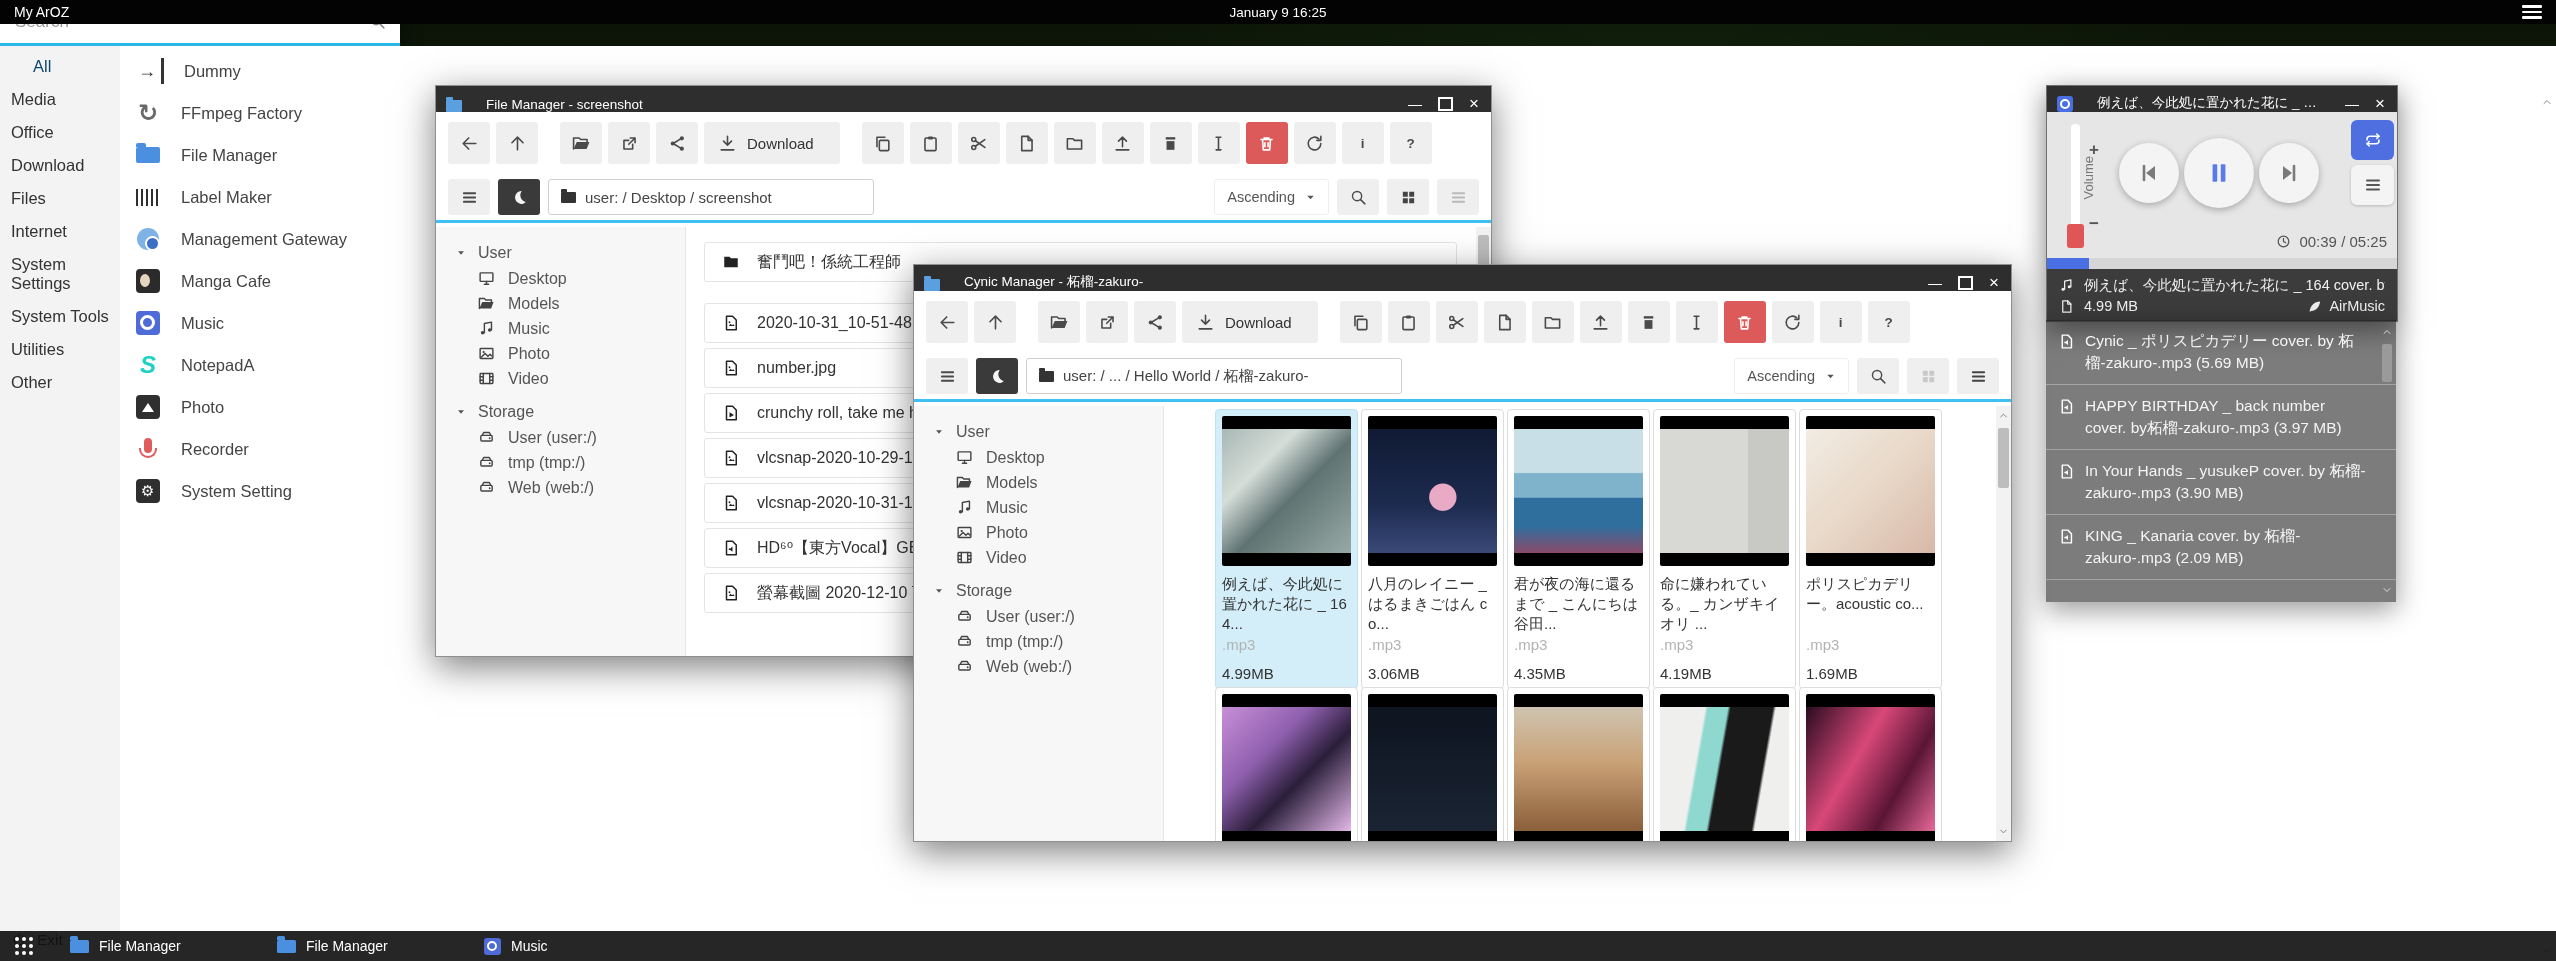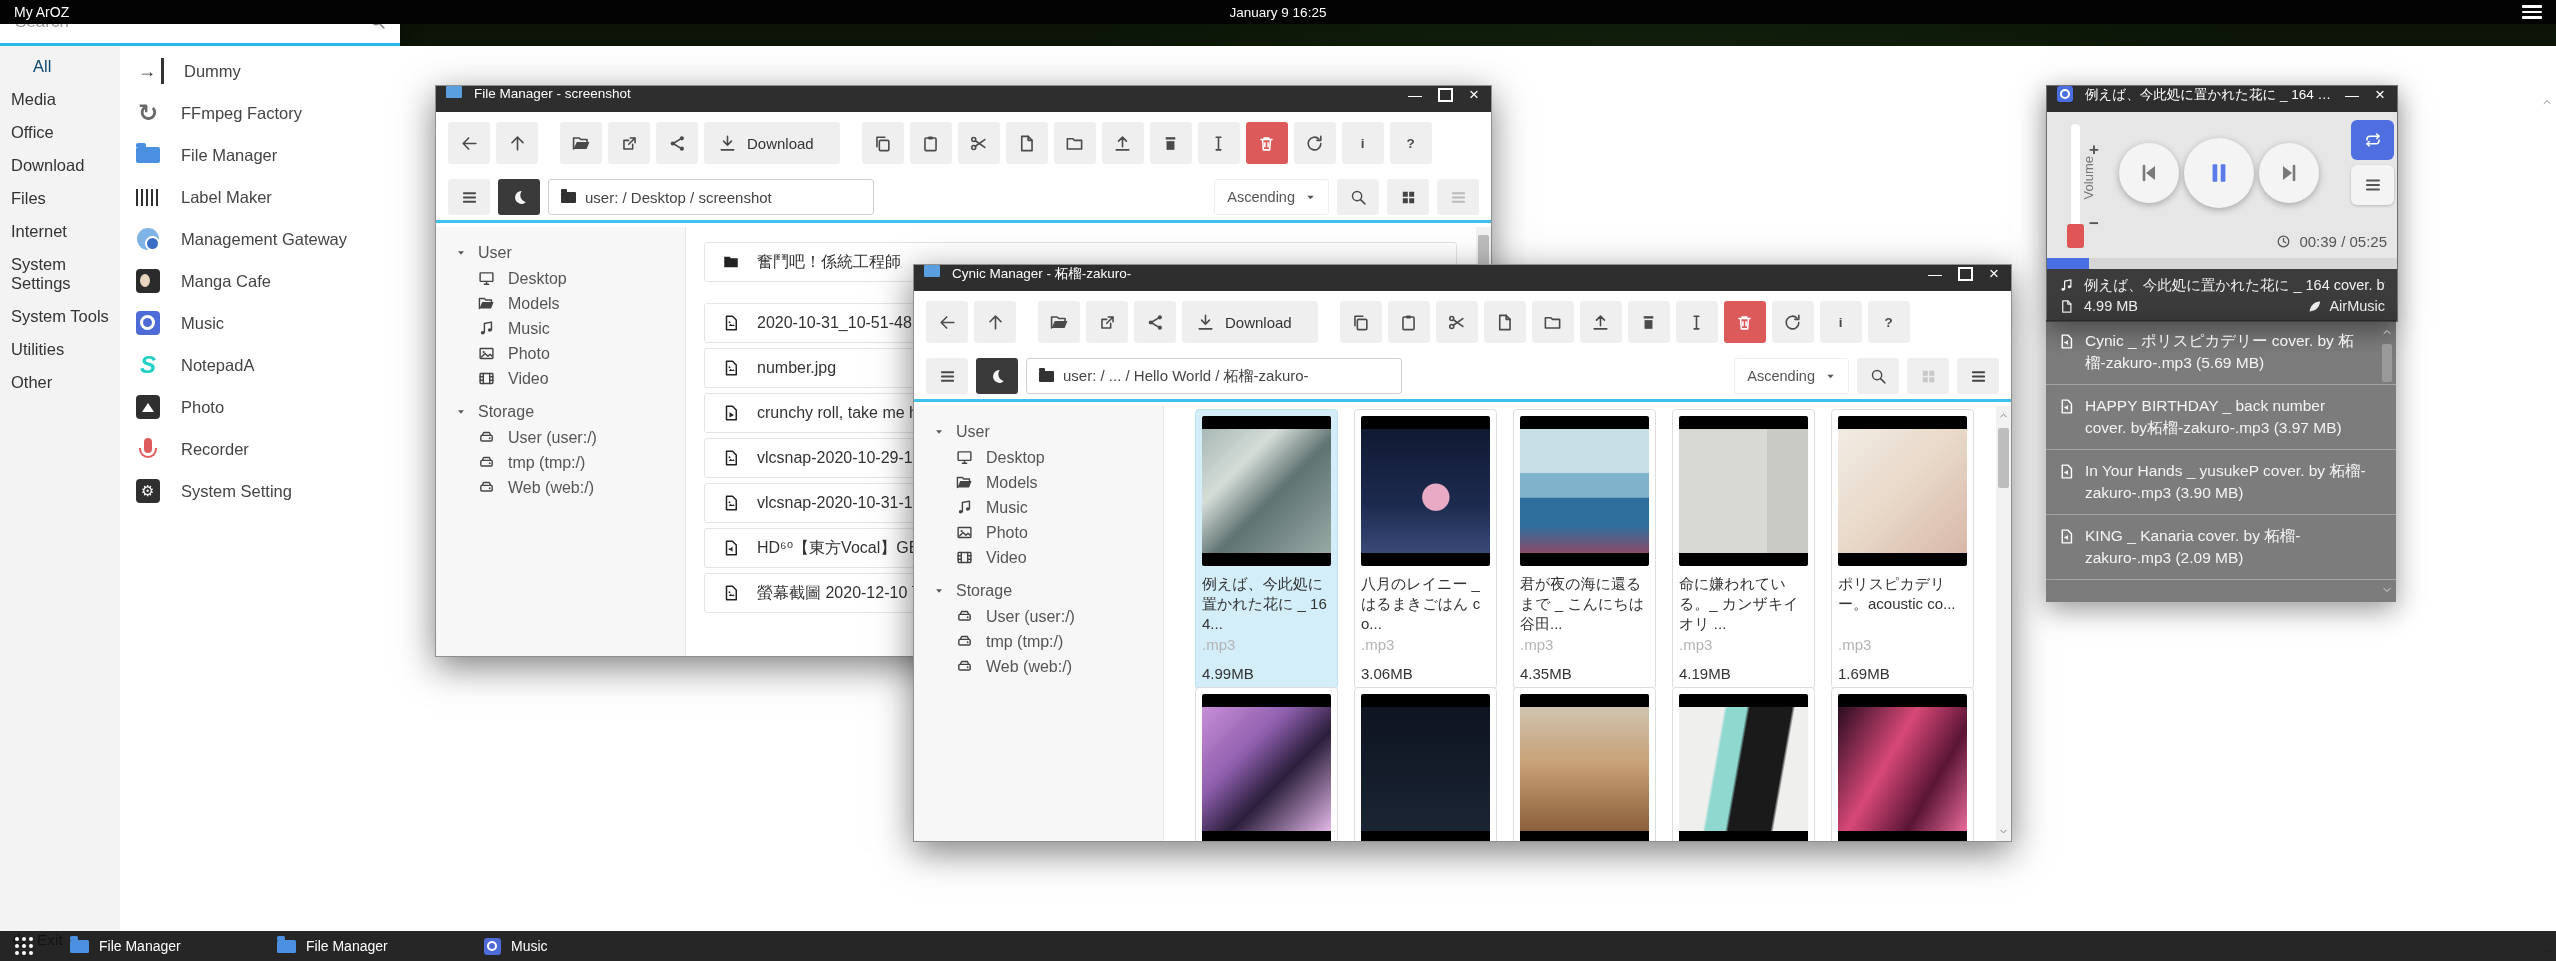--- a/index.html
+++ b/index.html
@@ -43,21 +43,21 @@
   .di-folder::before{content:"";position:absolute;top:-6px;left:0;width:22px;height:7px;background:#e2a93e;border-radius:3px 3px 0 0;}
   .di-video{color:#d96f6f;}
   .di-video::before{content:"";width:22px;height:16px;background:#d96f6f;border-radius:3px;margin-right:2px;}
   .di-video::after{content:"";border-style:solid;border-width:7px 0 7px 9px;border-color:transparent transparent transparent #d96f6f;margin-left:-1px;}
   .di-img::before{content:"";width:0;height:0;border-style:solid;border-width:0 11px 16px 11px;border-color:transparent transparent #9c8ed6 transparent;margin-top:8px;}
   .di-img::after{content:"";position:absolute;width:9px;height:9px;border-radius:50%;background:#9c8ed6;right:13px;top:12px;}
   .di-aud::before{content:"";width:18px;height:18px;background:#e590c8;clip-path:polygon(0 32%,38% 32%,75% 0,75% 100%,38% 68%,0 68%);}
   .di-aud::after{content:"";width:7px;height:14px;border:2.5px solid #e590c8;border-left:none;border-radius:0 12px 12px 0;margin-left:2px;}
   
   .win{position:absolute;background:#fff;border:1px solid #8f8f8f;box-shadow:0 10px 34px rgba(0,0,0,.5);overflow:hidden;}
-  .tbar{height:26px;background:#2e2e2e;color:#fff;display:flex;align-items:flex-start;padding:0 10px;gap:12px;}
+  .tbar{height:26px;background:#2e2e2e;color:#fff;display:flex;align-items:flex-end;padding:0 10px;gap:24px;}
   .tbar .wtitle{font-size:13.5px;flex:1;white-space:nowrap;overflow:hidden;text-overflow:ellipsis;}
   .wfold{width:16px;height:12px;background:#5aa0e0;border-radius:1px;position:relative;flex:none;}
   .wfold::before{content:"";position:absolute;top:-3px;left:0;width:7px;height:3px;background:#5aa0e0;border-radius:1px 1px 0 0;}
   .wctl{display:flex;align-items:center;gap:16px;margin-right:2px;}
   .wctl span{color:#fff;font-size:14px;line-height:1;cursor:pointer;}
   .wctl .wmax{width:11px;height:10px;border:2px solid #fff;display:inline-block;}
   .toolrow{height:62px;display:flex;align-items:center;padding:0 12px;gap:6px;background:#fff;}
   .tbtn{height:42px;min-width:42px;border:none;border-radius:3px;background:#efefef;color:#4a4a4a;font-size:19px;display:flex;align-items:center;justify-content:center;gap:10px;cursor:pointer;padding:0;}
   .tbtn .svgi{width:19px;height:19px;}
   .tbtn.sp{margin-left:16px;}
@@ -86,21 +86,21 @@
   
   .rowswrap{padding:15px 34px 0 18px;}
   .frow{height:38px;border:1px solid #e4e4e4;background:#fff;border-radius:3px;margin-bottom:5px;display:flex;align-items:center;gap:17px;padding:0 17px;cursor:pointer;overflow:hidden;}
   .frow .svgi{width:18px;height:18px;color:#222;flex:none;}
   .fname{font-size:16px;color:#333;white-space:nowrap;}
   .groupgap{height:16px;}
   .vscroll{position:absolute;top:0;bottom:0;right:0;width:15px;background:#f2f2f2;}
   .vscroll .thumbbar{position:absolute;left:2px;right:2px;background:#bdbdbd;border-radius:2px;}
   .vscroll .svgi{position:absolute;left:2px;width:11px;height:11px;color:#777;}
   
-  .tilerow{position:absolute;left:31px;display:flex;gap:16px;}
+  .tilerow{position:absolute;left:51px;display:flex;gap:3px;}
   .tile{width:143px;background:#fff;border:1px solid #ddd;border-radius:4px;box-sizing:border-box;padding:6px;cursor:pointer;}
   .tile.selected{background:#d3eef9;border-color:#bfe2f2;}
   .thumb{height:150px;background:#000;border-radius:2px;position:relative;overflow:hidden;}
   .thumb .art{position:absolute;left:0;right:0;top:13px;bottom:13px;}
   .tname{font-size:15px;line-height:20px;color:#333;margin-top:8px;height:60px;overflow:hidden;word-break:break-all;}
   .text{font-size:15px;color:#b3b3b3;margin-top:2px;}
   .tsize{font-size:15px;color:#333;margin-top:12px;}
   .th1{background:linear-gradient(135deg,#a8b8b5,#d5ddd8 30%,#5f7372 55%,#98aaa6);}
   .th2{background:radial-gradient(circle at 58% 55%,#e8aac4 0 13%,transparent 14%),linear-gradient(180deg,#101a33,#1c2a4e 60%,#3a4a78);}
   .th3{background:linear-gradient(180deg,#c8dfe8 0 35%,#7fb3cc 36% 55%,#2e6f9e 56% 78%,#8a4a6a 100%);}

